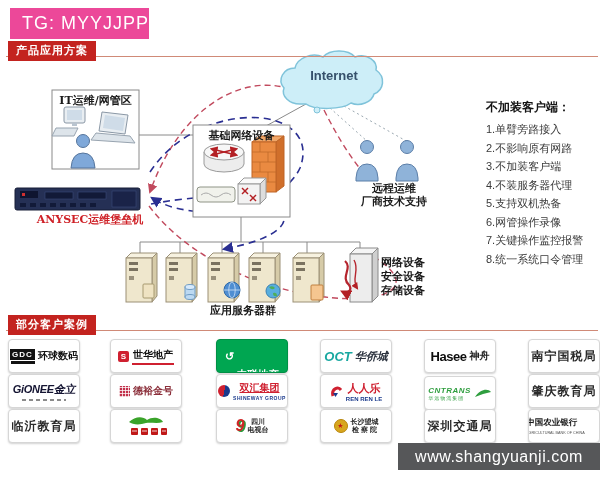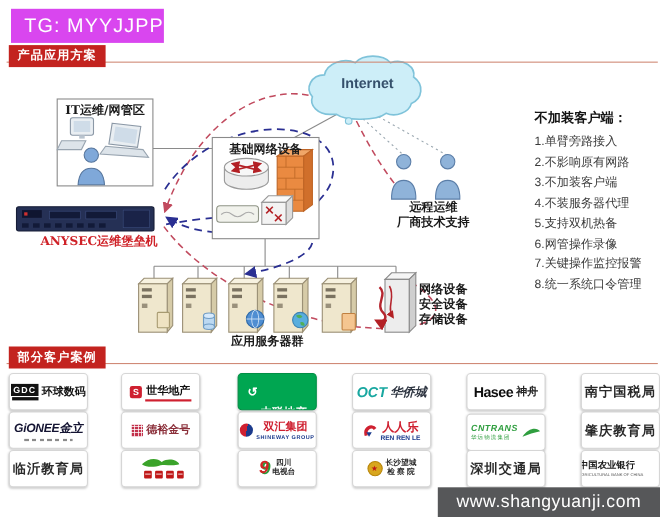--- a/index.html
+++ b/index.html
@@ -1,19 +1,19 @@
 <!DOCTYPE html>
 <html><head>
 <meta charset="utf-8">
 <style>
   html,body{margin:0;padding:0;background:#fff;}
   #canvas{position:relative;width:600px;height:480px;background:#fff;overflow:hidden;
           font-family:"Liberation Sans",sans-serif;}
   
-  .banner{position:absolute;left:10px;top:8px;width:127px;height:31px;background:#d946ef;
+  .banner{position:absolute;left:10px;top:8px;width:127px;height:31px;background:#ec4899;
           color:#fff;font-size:18px;line-height:31px;padding-left:12px;letter-spacing:1px;}
   
   .tab{position:absolute;background:#c3231f;color:#fff;font-size:11px;font-weight:bold;
        padding:2px 8px 3px;letter-spacing:1px;z-index:5;}
   .tabline{position:absolute;left:6px;width:592px;height:1px;background:#d08a77;z-index:4;}
   
   #dsvg{position:absolute;left:0;top:0;z-index:1;}
   .dlabel{position:absolute;z-index:3;font-family:"DejaVu Serif",serif;font-weight:bold;
           font-size:11px;color:#1a1a1a;text-align:center;}
   .red{color:#cf2127;}
@@ -46,21 +46,21 @@
   .hasee-main{color:#222;font-size:10px;font-weight:bold;}
   .gionee{color:#141432;font-size:11px;font-weight:bold;font-style:italic;letter-spacing:-.3px;}
   .graybar{width:44px;height:2px;margin-top:2px;
     background:repeating-linear-gradient(90deg,#8a8a8a 0 4px,transparent 4px 7px);}
   .seal{width:11px;height:11px;background:#c2304a;border-radius:1px;flex:0 0 auto;
     background-image:repeating-linear-gradient(0deg,rgba(255,255,255,.75) 0 1px,transparent 1px 3px),
                      repeating-linear-gradient(90deg,rgba(255,255,255,.75) 0 1px,transparent 1px 3px);}
   .deyu-main{color:#8b2f3a;font-size:10px;font-weight:bold;}
   .sh-ico{width:12px;height:12px;border-radius:50%;flex:0 0 auto;
           background:linear-gradient(100deg,#cf2030 52%,#1b3a8c 52%);}
-  .redmain{color:#cf2030;font-size:10px;font-weight:bold;white-space:nowrap;}
+  .redmain{color:#cf2030;font-size:10px;font-weight:bold;white-space:nowrap;text-decoration:underline;}
   .bluesub{color:#1b3a8c;font-size:5px;font-weight:bold;letter-spacing:.5px;white-space:nowrap;}
   .rrl-main{color:#cf2030;font-size:11px;font-weight:900;}
   .rrl-sub{color:#1b3a8c;font-size:6px;font-weight:bold;}
   .cntrans{color:#2f9e3f;font-size:8px;font-weight:bold;font-style:italic;letter-spacing:.5px;}
   .greensub{color:#2f9e3f;font-size:5px;letter-spacing:1px;white-space:nowrap;}
   .mic{color:#2a2a2a;font-size:7px;font-weight:bold;line-height:8px;white-space:nowrap;}
   .sctv9{color:#d02525;font-size:16px;font-weight:900;font-style:italic;
          text-shadow:1.5px 1px 0 #2a9a3c;}
   .emblem{width:12px;height:12px;border-radius:50%;background:#d8a61e;border:1px solid #b8860b;
           color:#c01818;font-size:7px;display:flex;align-items:center;justify-content:center;flex:0 0 auto;}

